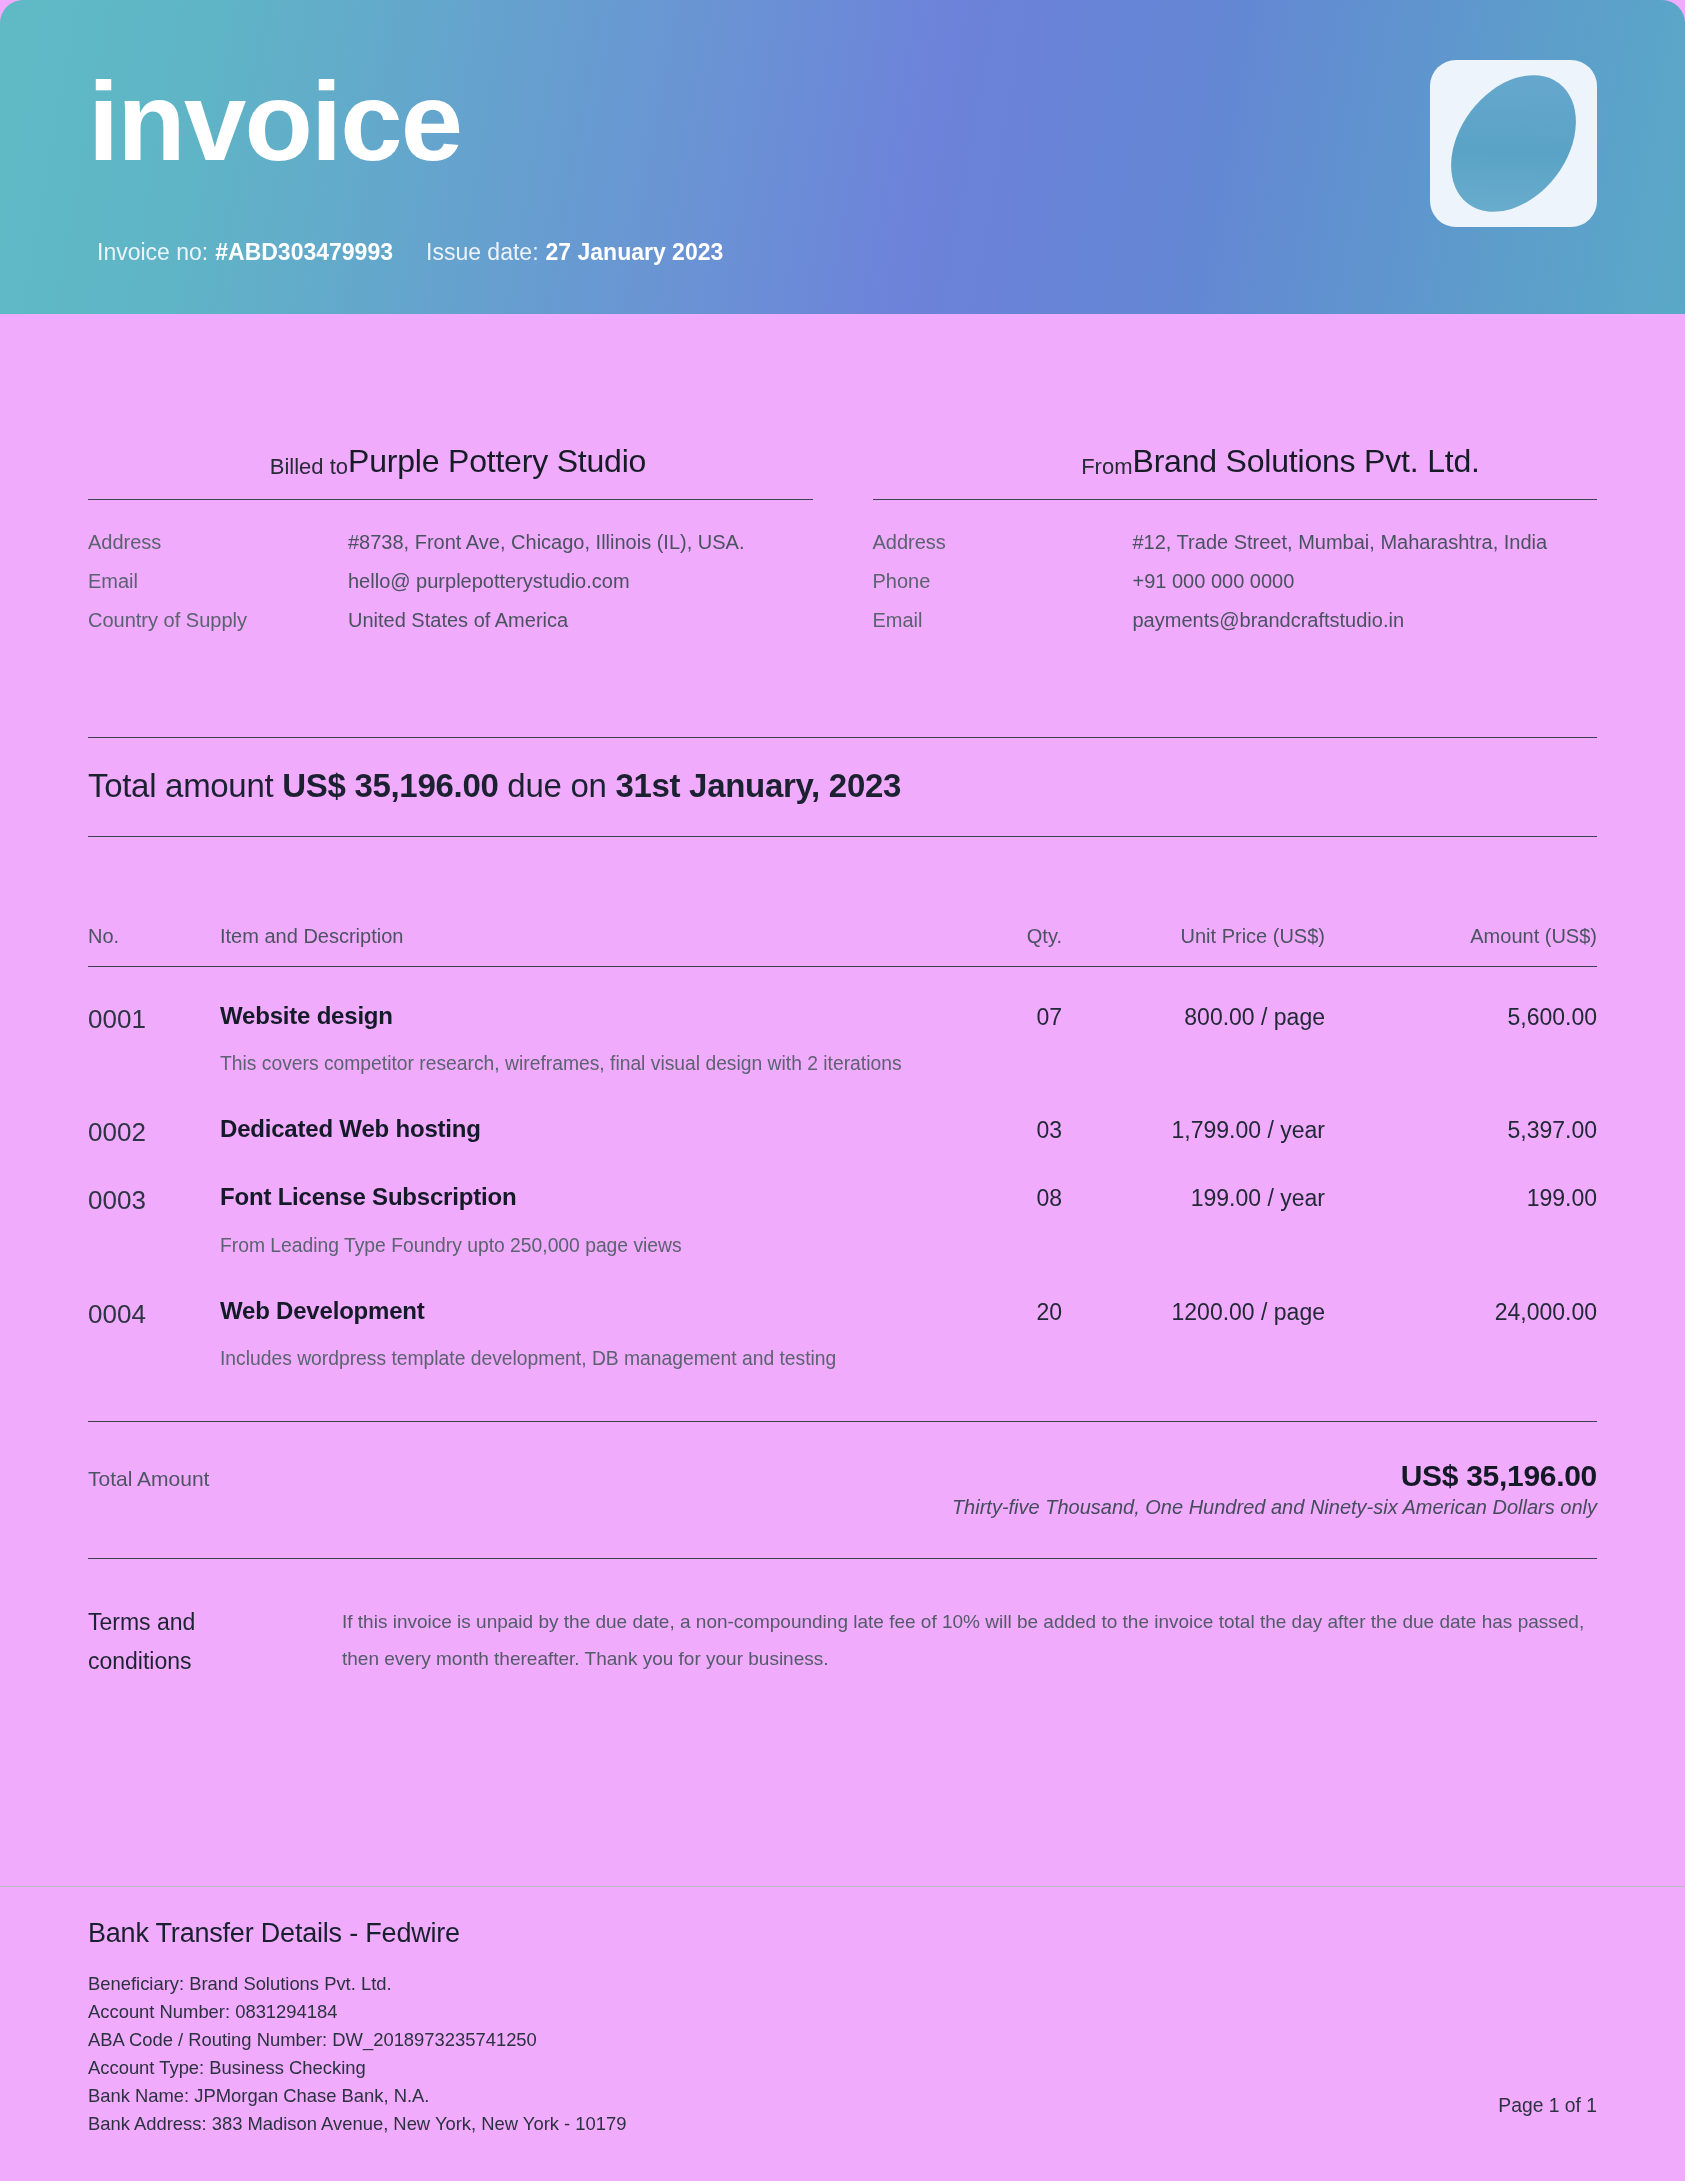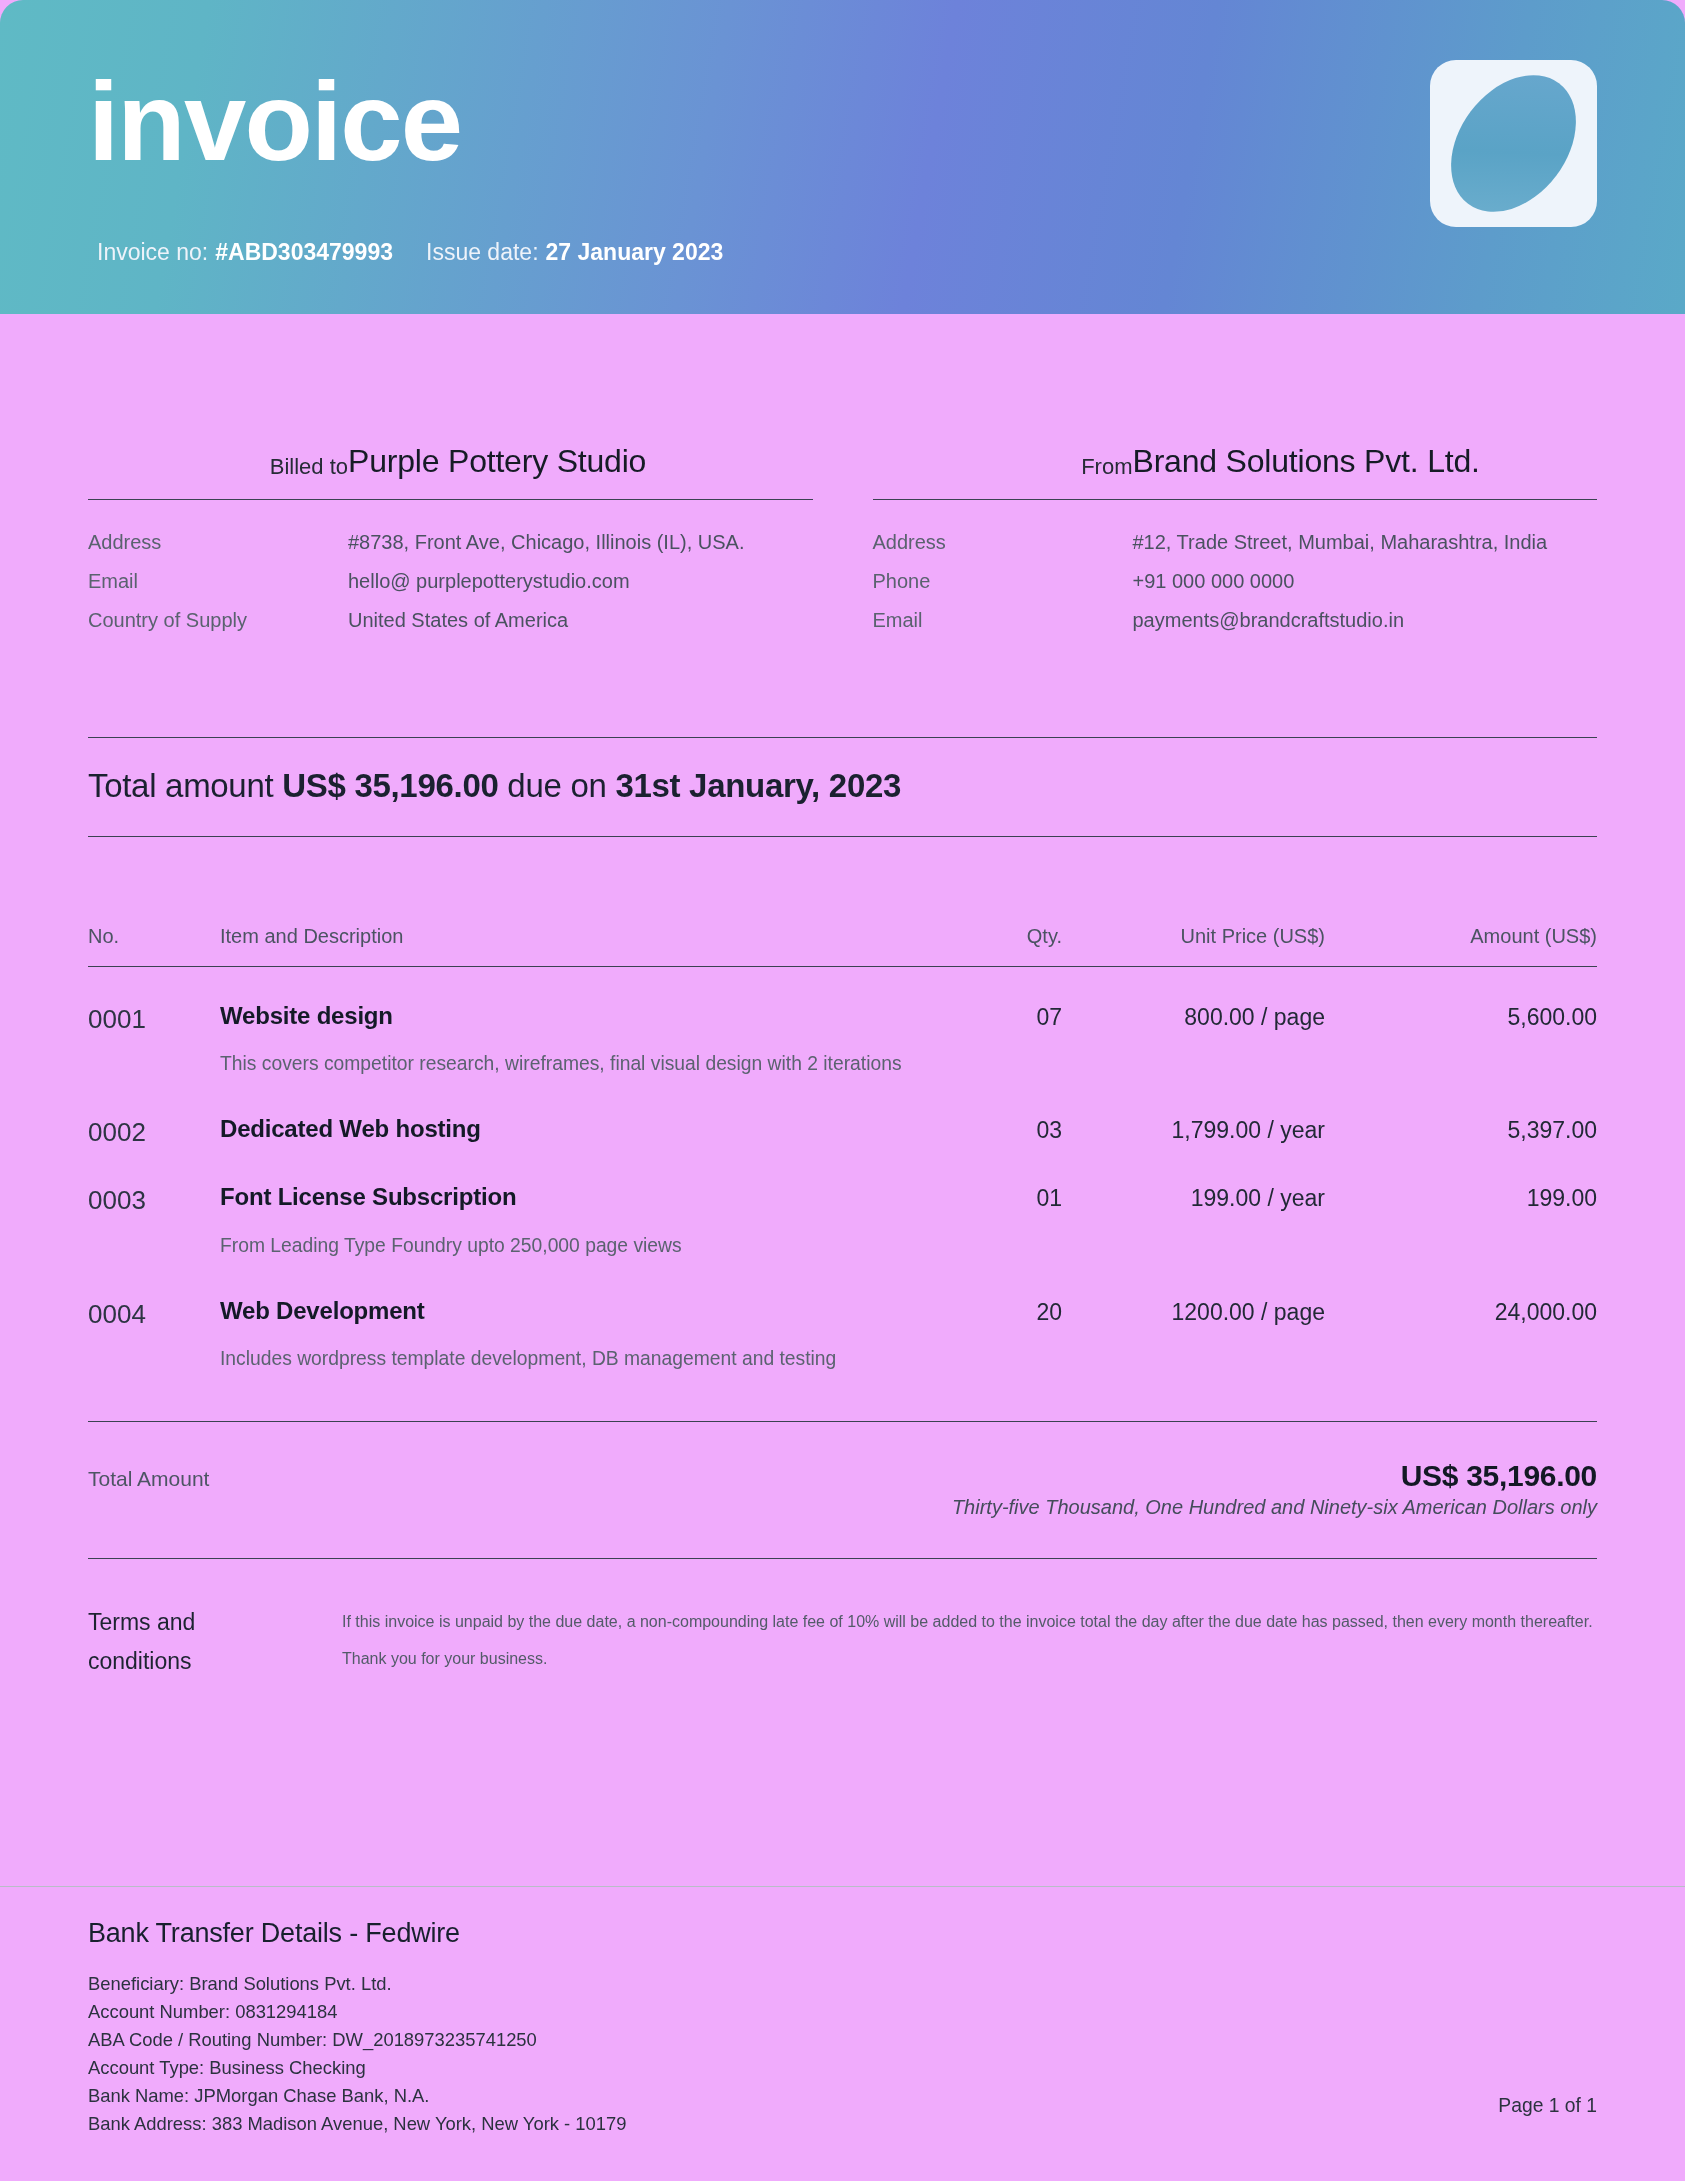--- a/index.html
+++ b/index.html
@@ -215,21 +215,21 @@
     gap: 0;
   }
   .terms-label {
     width: 263px;
     font-size: 23px;
     color: #1d2431;
     line-height: 39px;
   }
   .terms-text {
     flex: 1 1 auto;
-    font-size: 16px;
+    font-size: 19px;
     color: #535b69;
     line-height: 37px;
     max-width: 1255px;
   }
 
   
   .footer-rule {
     position: absolute;
     left: 0;
     right: 0;
@@ -378,21 +378,21 @@
         <div class="c-unit">1,799.00 / year</div>
         <div class="c-amt">5,397.00</div>
       </div>
 
       <div class="item-row">
         <div class="c-no">0003</div>
         <div class="c-item">
           <div class="item-title">Font License Subscription</div>
           <div class="item-desc">From Leading Type Foundry upto 250,000 page views</div>
         </div>
-        <div class="c-qty">01</div>
+        <div class="c-qty">08</div>
         <div class="c-unit">199.00 / year</div>
         <div class="c-amt">199.00</div>
       </div>
 
       <div class="item-row">
         <div class="c-no">0004</div>
         <div class="c-item">
           <div class="item-title">Web Development</div>
           <div class="item-desc">Includes wordpress template development, DB management and testing</div>
         </div>

